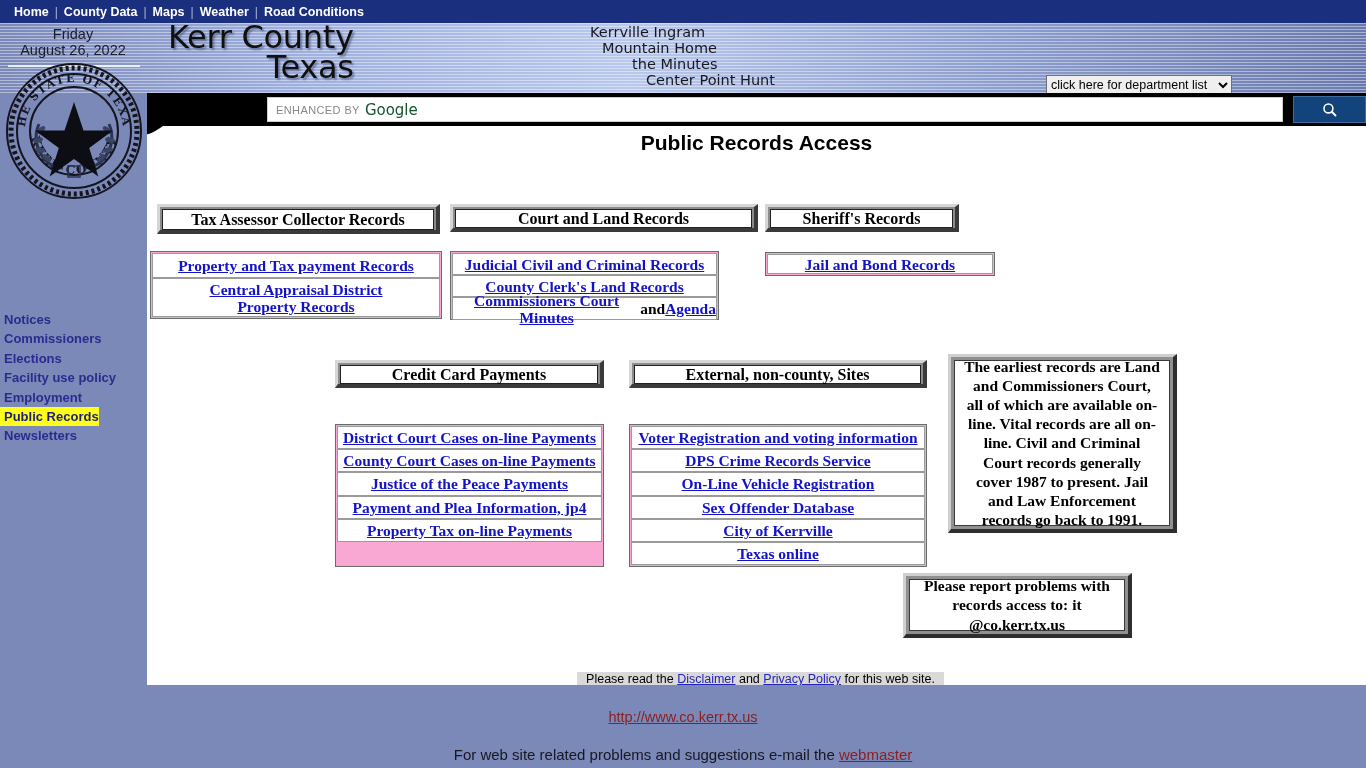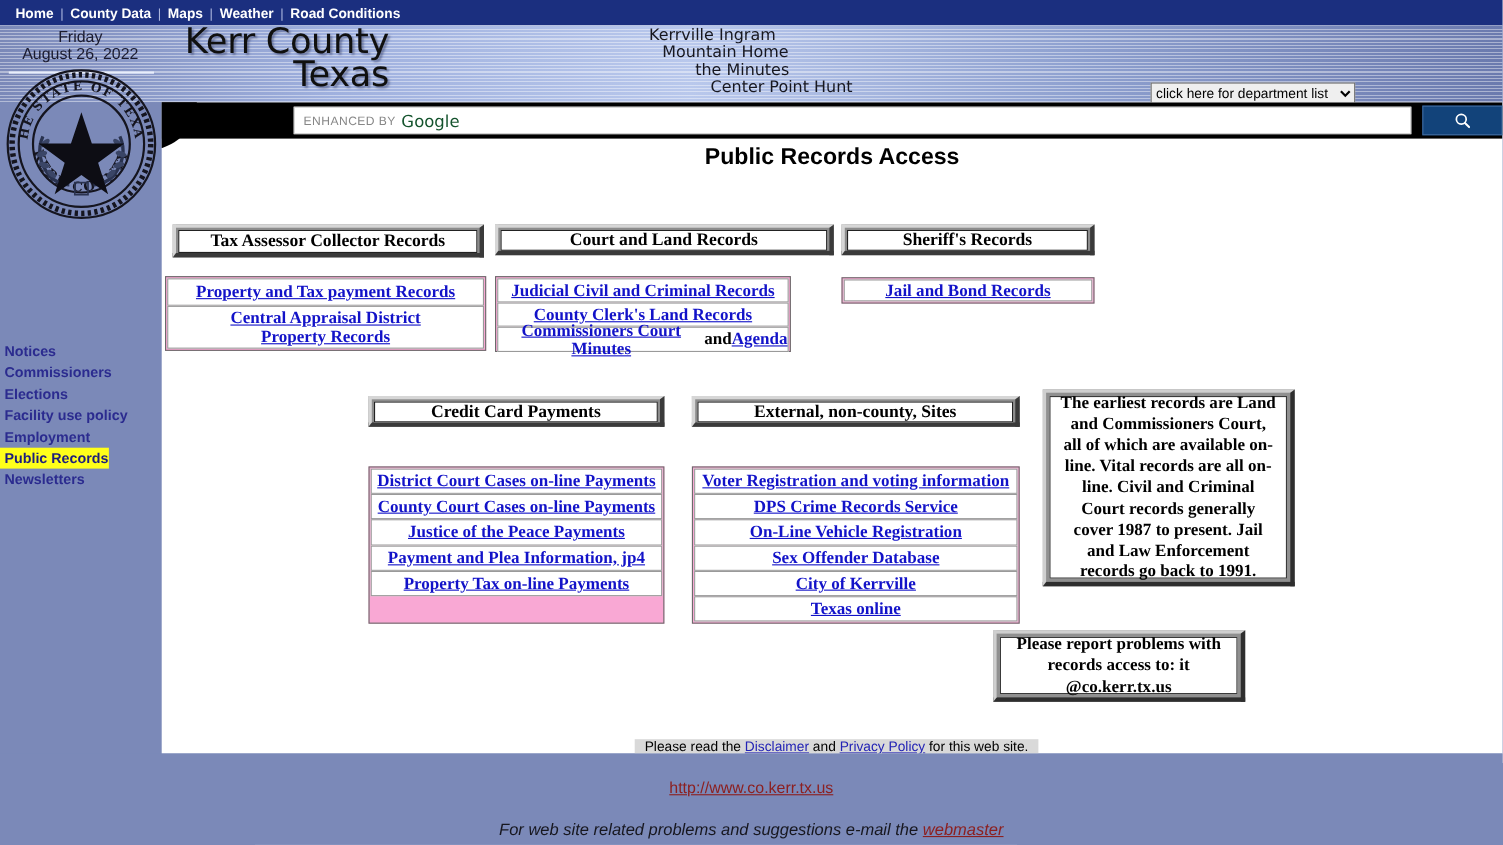--- a/index.html
+++ b/index.html
@@ -202,21 +202,20 @@
     position:absolute;left:0;top:685px;width:1366px;height:83px;
     background:#7b89b8;text-align:center;
   }
   .footer .url{
     display:block;margin-top:24px;color:#8c2020;font-size:14.5px;
     text-decoration:underline;font-family:"Liberation Sans", sans-serif;
   }
   .footer .line2{
     display:block;margin-top:21px;color:#17171f;font-size:15px;
     font-family:"Liberation Sans", sans-serif;
-    font-style:italic;
   }
   .footer .line2 a{color:#8c2020;text-decoration:underline;}
 </style>
 </head>
 <body>
 
 <div class="page">
 
   <div class="topnav">
     <a href="#">Home</a>
@@ -343,21 +342,21 @@
       <div class="cell" style="height:22px;">
         <a href="#">County Clerk's Land Records</a>
       </div>
       <div class="cell" style="height:23px;">
         <a href="#">Commissioners Court Minutes</a>
           <span class="plain"> and </span>
           <a href="#">Agenda</a>
       </div>
     </div>
 
-    <div class="plaque" style="left:618px;top:111px;width:230px;height:28px;">
+    <div class="plaque" style="left:618px;top:111px;width:194px;height:28px;">
       <div class="inner">Sheriff's Records</div>
     </div>
 
     <div class="linkbox" style="left:618px;top:159px;width:230px;height:24px;">
       <div class="cell" style="height:100%;">
         <a href="#">Jail and Bond Records</a>
       </div>
     </div>
 
     <div class="plaque" style="left:188px;top:267px;width:269px;height:28px;">

